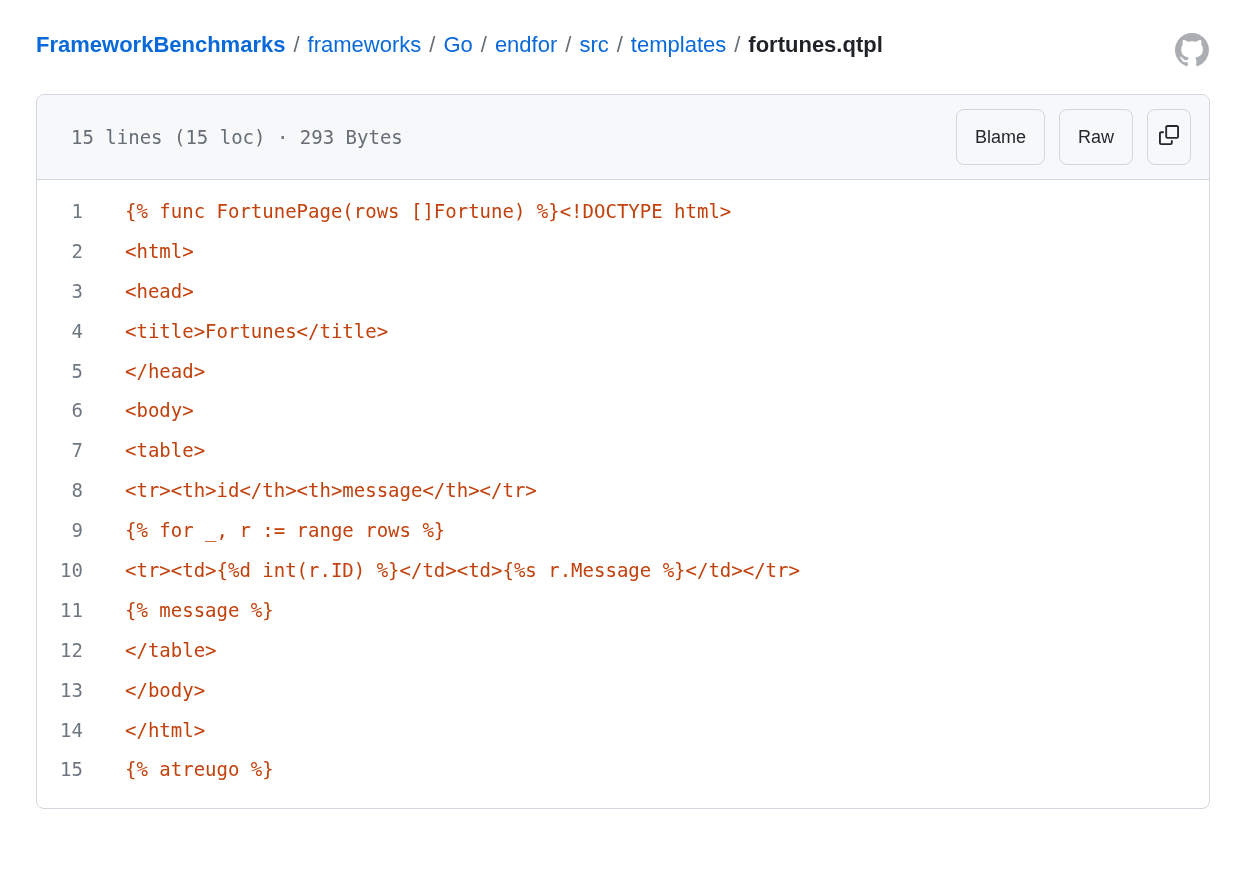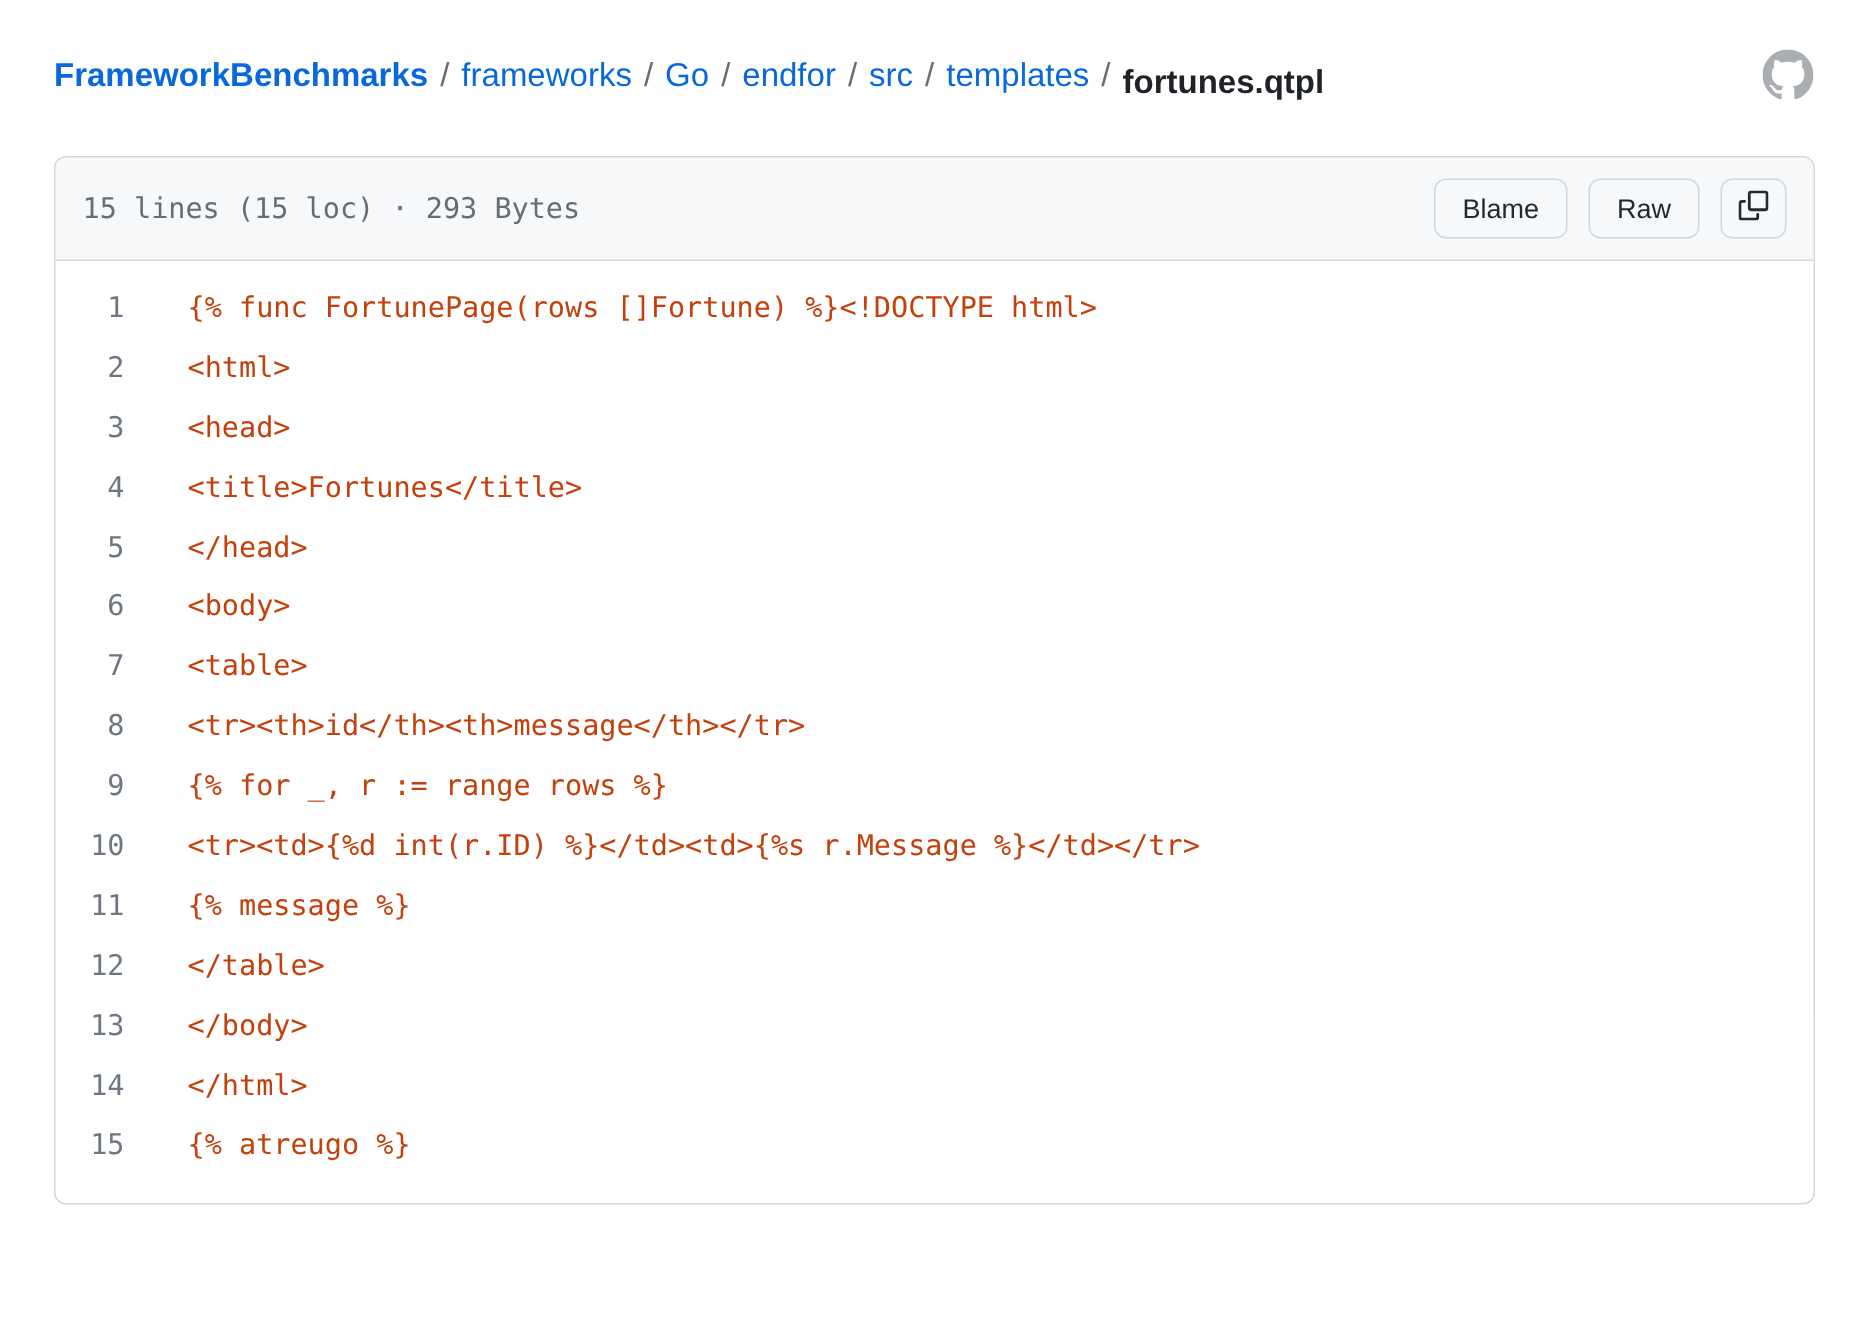--- a/index.html
+++ b/index.html
@@ -32,21 +32,20 @@
     .breadcrumb .root {
       font-weight: 600;
     }
     .breadcrumb .sep {
       color: #656d76;
       margin: 0 6px;
     }
     .breadcrumb .current {
       color: #1f2328;
       font-weight: 600;
-      margin-top: 10px;
     }
     .header-row {
       display: flex;
       align-items: flex-start;
       justify-content: space-between;
     }
     .gh-icon {
       color: #656d76;
       width: 36px;
       height: 36px;
@@ -70,39 +69,40 @@
       align-items: center;
       justify-content: space-between;
       padding: 14px 18px;
       background: #f6f8fa;
       border-bottom: 1px solid #d0d7de;
     }
     .file-info {
       font-family: ui-monospace, SFMono-Regular, "SF Mono", Menlo, Consolas, monospace;
       font-size: 19px;
       color: #656d76;
+      margin-left: 16px;
     }
     .file-actions {
       display: flex;
       align-items: center;
       gap: 14px;
     }
     .btn {
       display: inline-flex;
       align-items: center;
       justify-content: center;
       background: #f6f8fa;
       border: 1px solid #d0d7de;
       border-radius: 8px;
       padding: 8px 18px;
       font-size: 18px;
       font-weight: 500;
       color: #24292f;
       cursor: pointer;
-      height: 40px;
+      height: 56px;
     }
     .btn.icon-btn {
       padding: 0;
       width: 44px;
     }
     .btn svg {
       width: 20px;
       height: 20px;
     }
 

